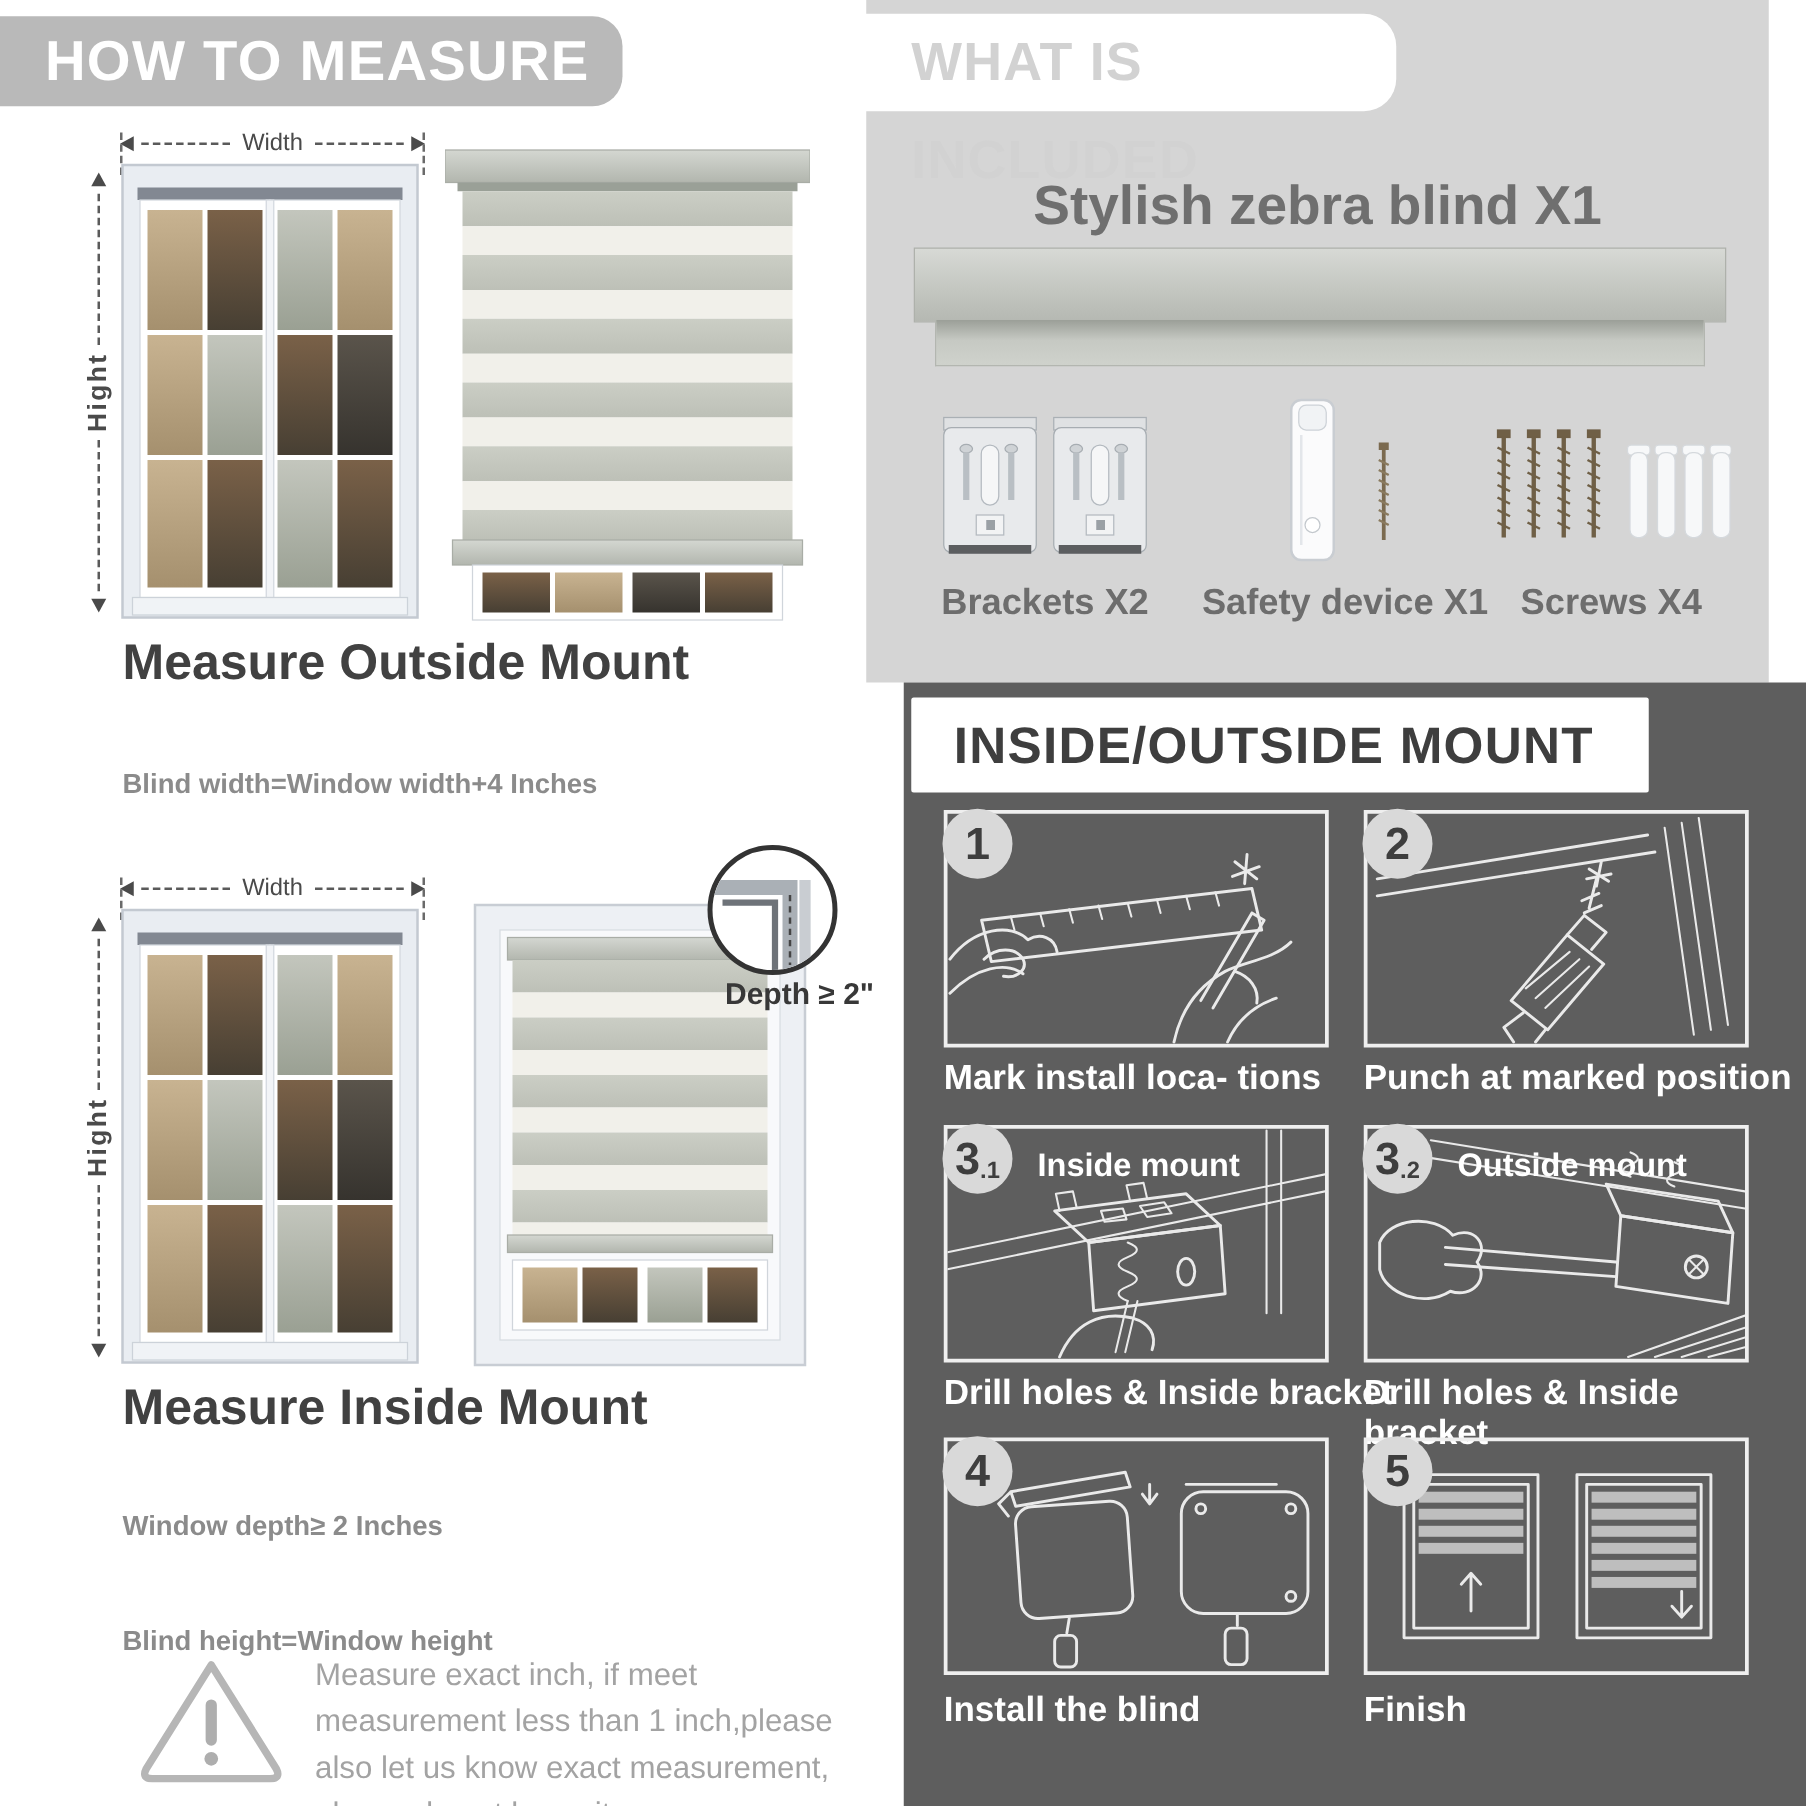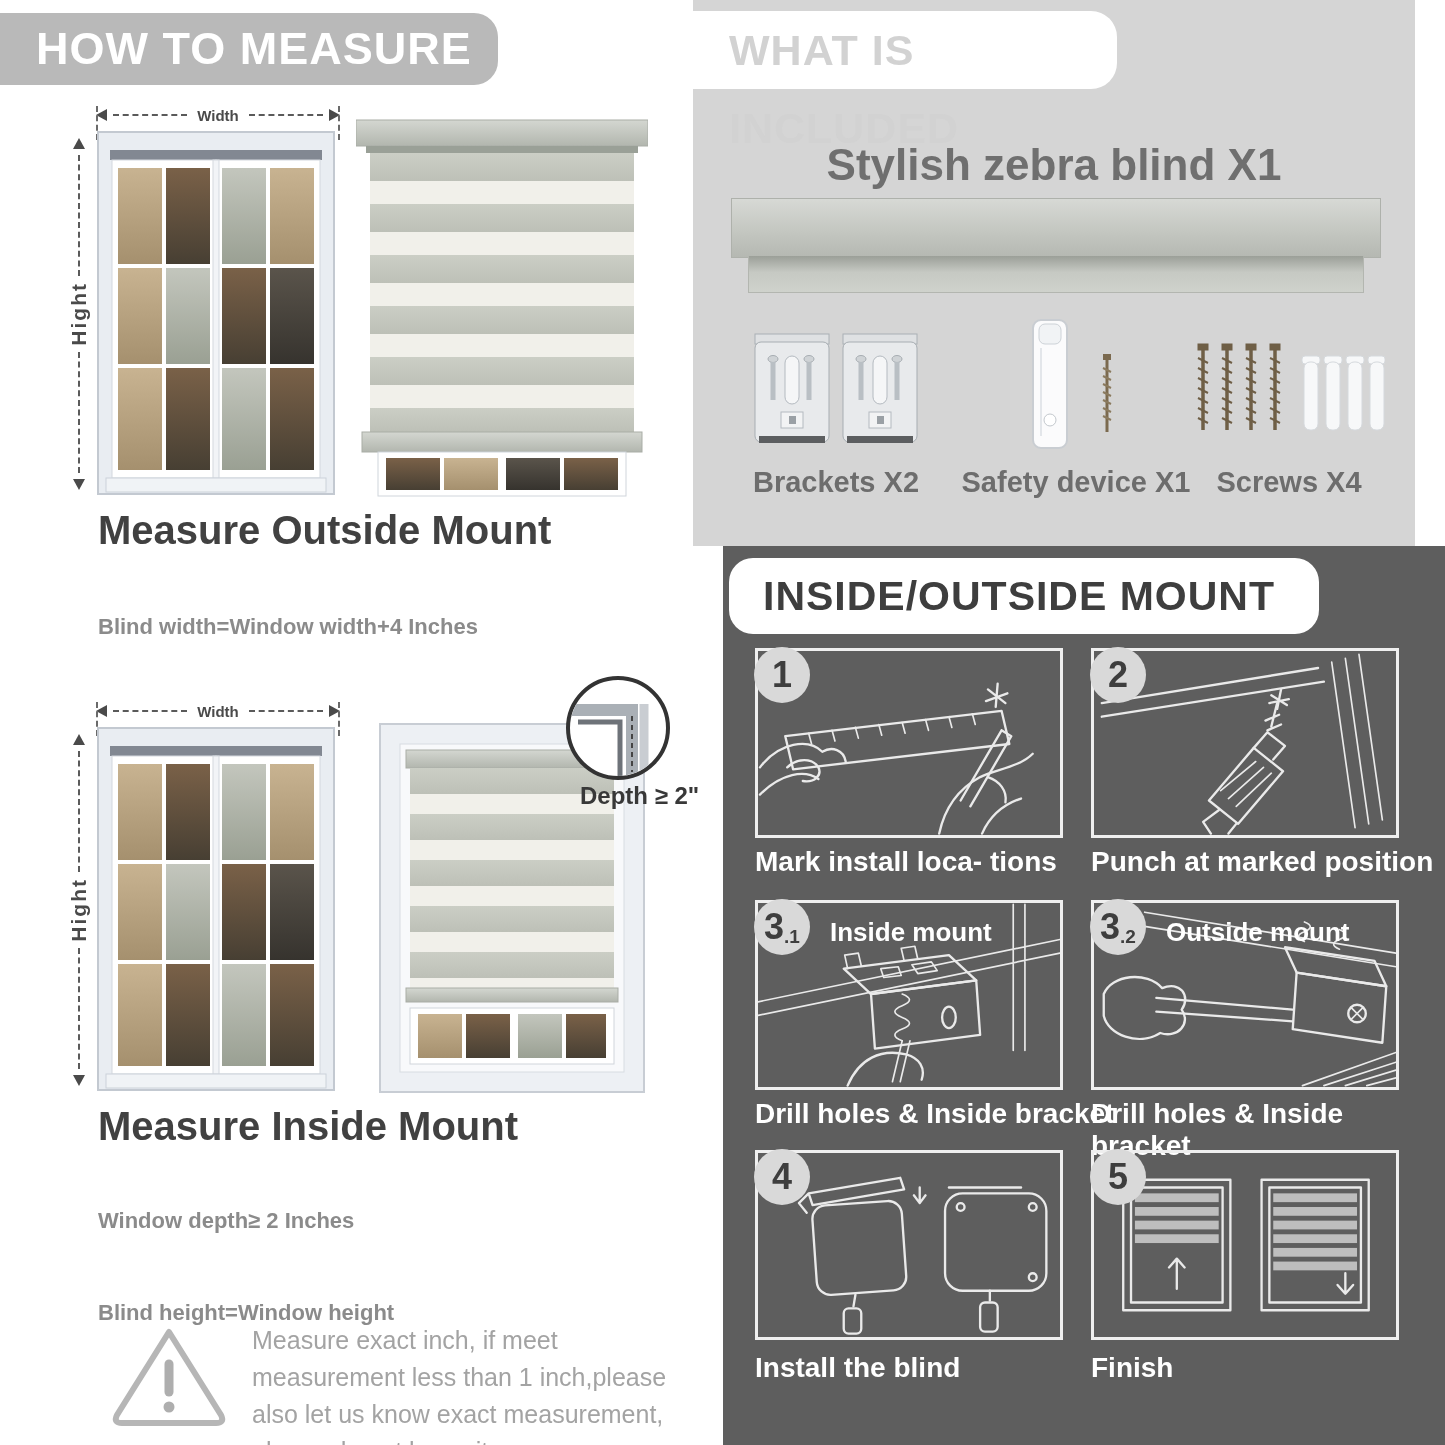--- a/index.html
+++ b/index.html
@@ -7,32 +7,32 @@
          font-family:"Liberation Sans",sans-serif;}
   .abs{position:absolute;}
 
   
   #how-header{left:0;top:13px;width:462px;height:72px;background:var(--header_bar,#b9b9b9);
     border-radius:0 24px 24px 0;color:#fff;font-size:45px;font-weight:bold;letter-spacing:1px;
     line-height:72px;padding-left:36px;}
   #included-header{left:-6px;top:11px;width:388px;height:78px;background:#fff;
     border-radius:0 26px 26px 0;color:#d2d2d2;font-size:43px;font-weight:bold;letter-spacing:1px;
     line-height:78px;padding-left:42px;}
-  #mount-header{left:6px;top:12px;width:556px;height:76px;background:#fff;border-radius:24px;
+  #mount-header{left:6px;top:12px;width:556px;height:76px;background:#fff;border-radius:2px;
     color:#3e3e3e;font-size:41px;font-weight:bold;letter-spacing:1px;line-height:76px;padding-left:34px;}
 
   
   .sec-title{font-size:40px;font-weight:bold;color:var(--heading,#414141);}
   .sec-line{font-size:22px;font-weight:bold;color:var(--body,#8b8b8b);margin-top:48px;}
   .depth-lbl{font-size:24px;font-weight:bold;color:#383838;}
   #warn-text{width:452px;font-size:25px;line-height:37px;color:#a3a3a3;font-weight:500;}
 
   
   .hdim{display:flex;align-items:center;gap:6px;}
-  .hdim .lbl{font-size:15px;font-weight:bold;color:#4a4a4a;padding:0 4px;}
+  .hdim .lbl{font-size:19px;font-weight:normal;color:#4a4a4a;padding:0 4px;}
   .hdim .dash{flex:1;height:0;border-top:2.5px dashed #5a5a5a;}
   .tri-l{width:0;height:0;border-top:6px solid transparent;border-bottom:6px solid transparent;border-right:11px solid #4a4a4a;}
   .tri-r{width:0;height:0;border-top:6px solid transparent;border-bottom:6px solid transparent;border-left:11px solid #4a4a4a;}
   .hdim .tickl,.hdim .tickr{position:absolute;top:4px;height:34px;border-left:2px dashed #6a6a6a;}
   .hdim .tickl{left:0;} .hdim .tickr{right:0;}
   .vdim{display:flex;flex-direction:column;align-items:center;gap:6px;}
   .vdim .vdash{flex:1;width:0;border-left:2.5px dashed #5a5a5a;}
   .vdim .vlbl{writing-mode:vertical-rl;transform:rotate(180deg);font-size:21px;font-weight:bold;color:#4a4a4a;letter-spacing:2px;}
   .tri-u{width:0;height:0;border-left:6px solid transparent;border-right:6px solid transparent;border-bottom:11px solid #4a4a4a;}
   .tri-d{width:0;height:0;border-left:6px solid transparent;border-right:6px solid transparent;border-top:11px solid #4a4a4a;}

